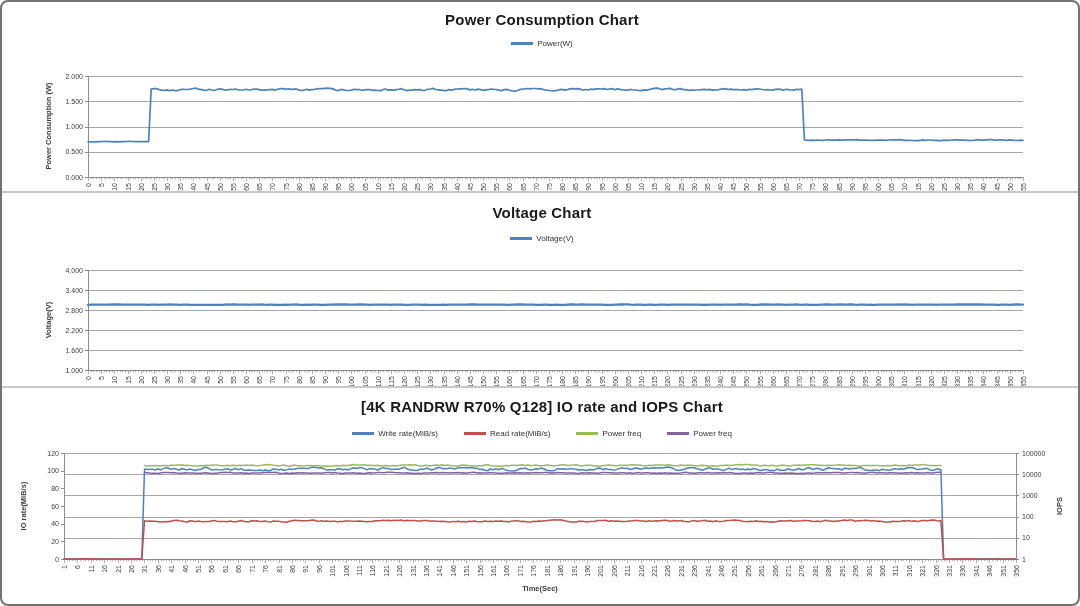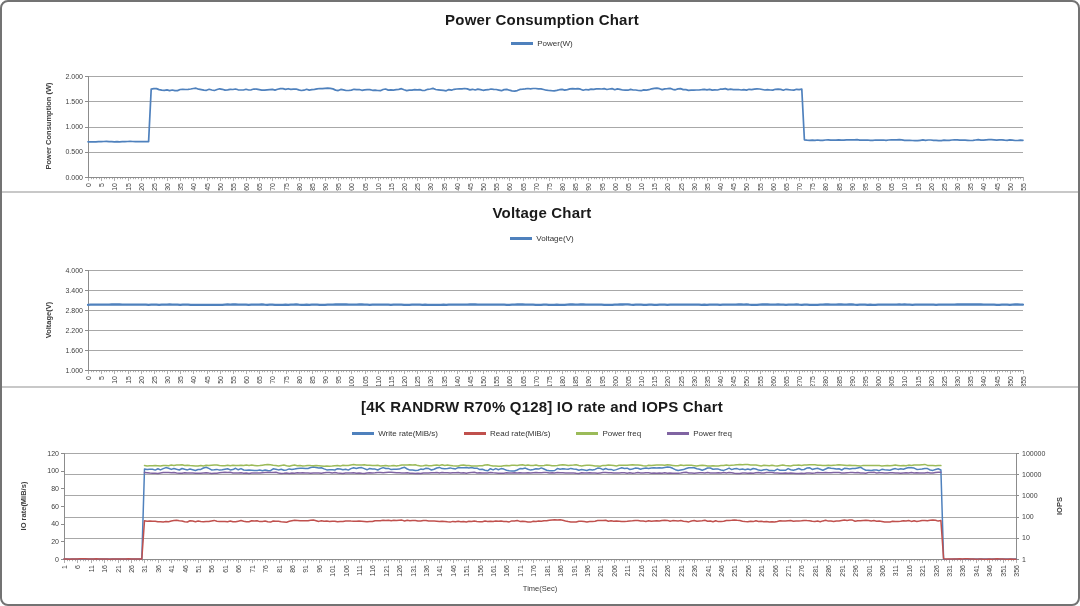--- a/index.html
+++ b/index.html
@@ -20,21 +20,21 @@
   #panel1 .legend{top:37px}
   #panel2 .legend{top:42px}
   #panel3 .legend{top:42px}
   .legend-item{display:flex;align-items:center;gap:4px;font-size:8px;color:#333;white-space:nowrap}
   .swatch{width:22px;height:2.4px;display:inline-block}
   .axis-title{position:absolute;font-size:7.5px;font-weight:bold;color:#3d3d3d;white-space:nowrap;transform:translate(-50%,-50%) rotate(-90deg)}
   #panel1 .axis-title{left:46px;top:124px}
   #panel2 .axis-title{left:46px;top:128px}
   #panel3 .axis-title.left{left:21px;top:119px}
   #panel3 .axis-title.right{left:1057px;top:119px}
-  .x-axis-title{position:absolute;font-size:7.5px;font-weight:normal;color:#3d3d3d;transform:translate(-50%,0)}
+  .x-axis-title{position:absolute;font-size:7.5px;font-weight:bold;color:#3d3d3d;transform:translate(-50%,0)}
   #panel3 .x-axis-title{left:538px;top:197px}
   svg.plot{position:absolute;left:0;top:0;display:block}
   text.tick{font-family:"Liberation Sans",sans-serif;font-size:7px;fill:#404040}
 </style>
 </head>
 <body>
 
 <div id="frame">
 
   <section class="panel" id="panel1">

